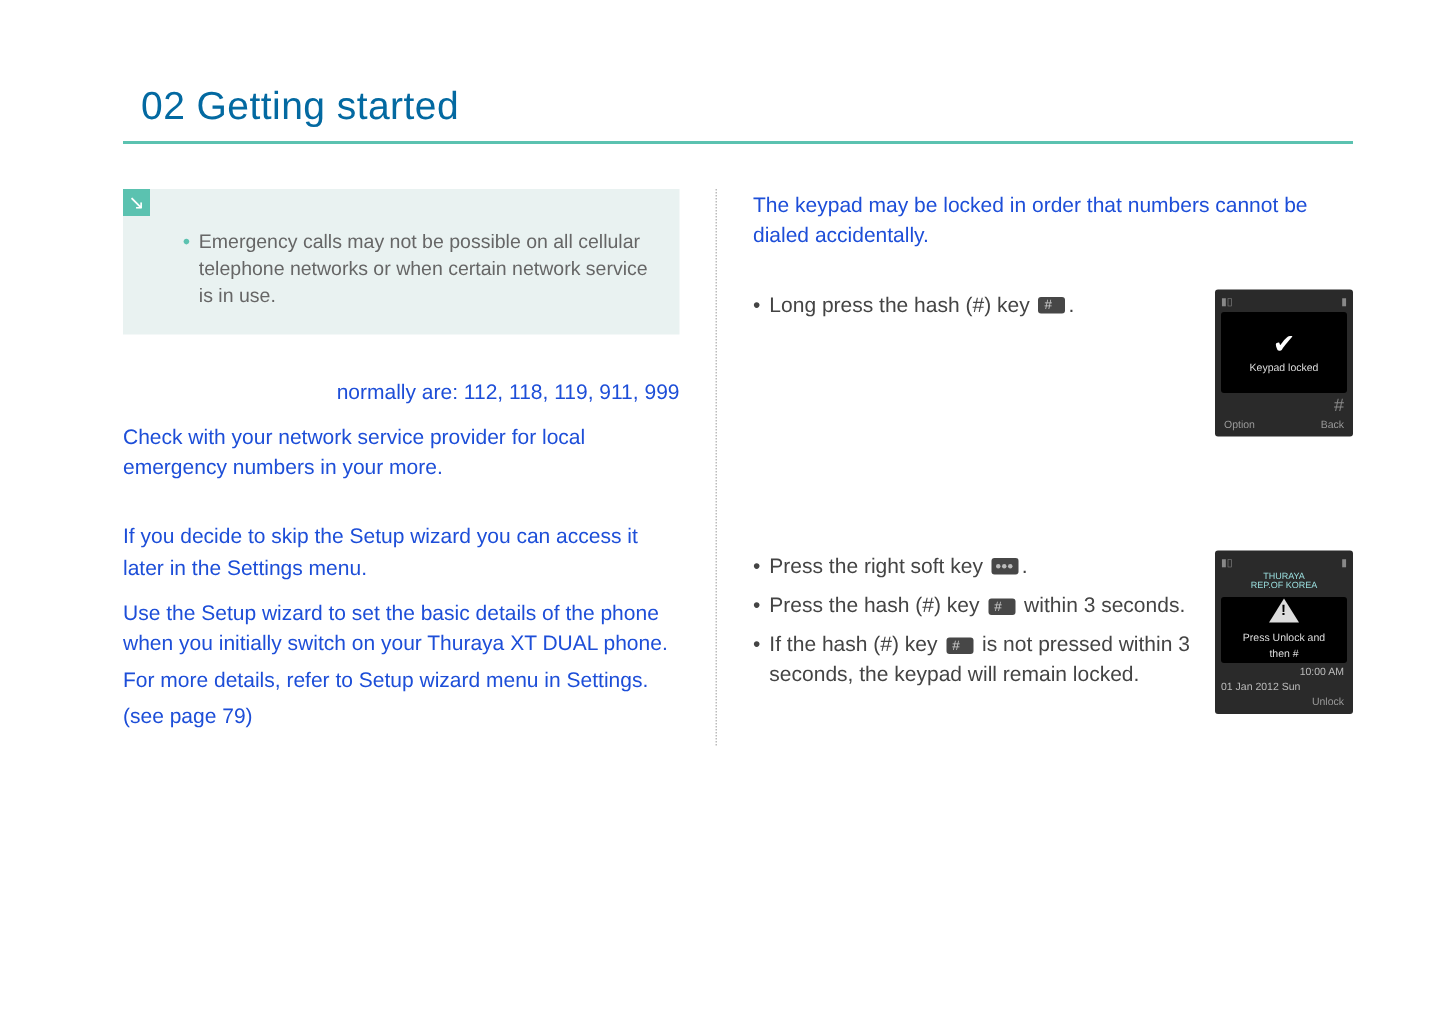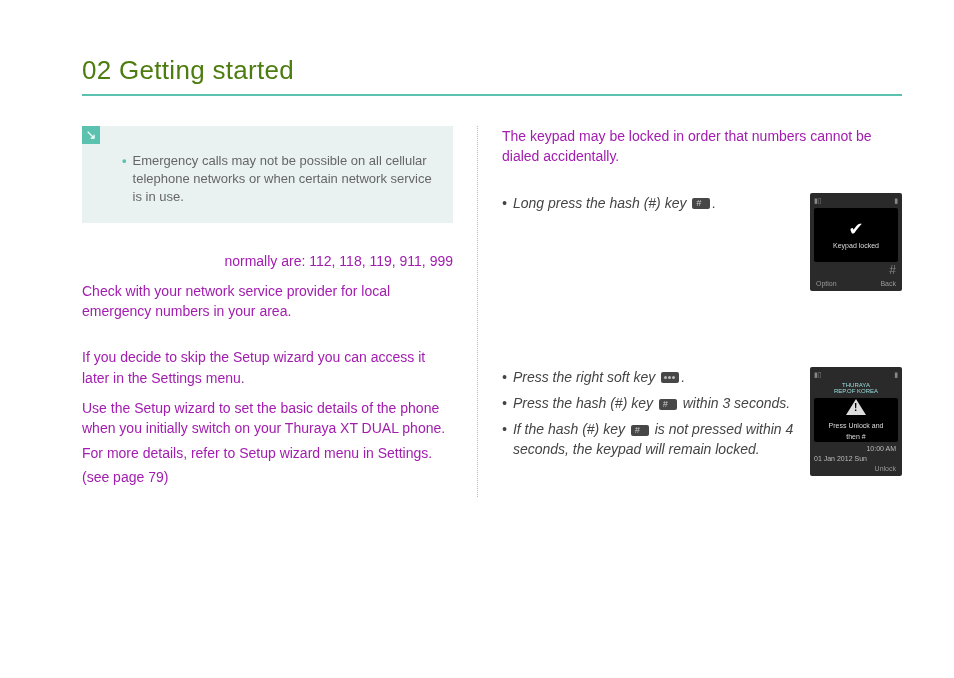--- a/index.html
+++ b/index.html
@@ -7,23 +7,24 @@
     width: 954px;
     height: 678px;
     background: #fff;
     font-family: Arial, Helvetica, sans-serif;
     color: #444;
     position: relative;
   }
   .page-title {
     font-size: 26px;
     font-weight: 300;
-    color: #4d7c0f;
+    color: #0369a1;
     padding: 55px 0 8px 82px;
     letter-spacing: 0.3px;
+    margin-left: 12px;
   }
   .title-rule {
     margin: 0 52px 0 82px;
     border: none;
     border-top: 2px solid #5bc2b0;
   }
   .columns {
     display: flex;
     padding: 30px 0 0 0;
   }
@@ -60,42 +61,42 @@
     justify-content: center;
   }
   .note-bullet::before {
     content: "•";
     color: #5bc2b0;
     font-weight: bold;
   }
   .body-text {
     font-size: 14px;
     line-height: 1.45;
-    color: #a21caf;
+    color: #1d4ed8;
     margin-bottom: 10px;
   }
   .section-gap { margin-top: 32px; }
   .bullet-line {
     display: flex;
     gap: 6px;
     font-size: 14px;
     line-height: 1.45;
     color: #444;
     margin-bottom: 6px;
   }
   .bullet-line::before {
     content: "•";
   }
   .right-block {
     display: flex;
     gap: 14px;
     margin-top: 26px;
     align-items: flex-start;
   }
-  .right-text { flex: 1; font-style: italic; }
+  .right-text { flex: 1; }
   .phone-mock {
     width: 92px;
     background: #2a2a2a;
     border-radius: 2px;
     padding: 4px;
     font-size: 8px;
     color: #aaa;
     display: flex;
     flex-direction: column;
     gap: 3px;
@@ -207,21 +208,21 @@
 
   <div class="col">
     <div class="note-box">
       <div class="note-corner">↘</div>
       <div class="note-bullet">
         <span>Emergency calls may not be possible on all cellular telephone networks or when certain network service is in use.</span>
       </div>
     </div>
 
     <div class="body-text" style="padding-left:140px;text-align:right;">normally are: 112, 118, 119, 911, 999</div>
-    <div class="body-text">Check with your network service provider for local emergency numbers in your area.</div>
+    <div class="body-text">Check with your network service provider for local emergency numbers in your more.</div>
 
     <div class="section-gap"></div>
 
     <div class="body-text" style="margin-top:-6px">If you decide to skip the Setup wizard you can access it later in the Settings menu.</div>
     <div class="body-text">Use the Setup wizard to set the basic details of the phone when you initially switch on your Thuraya XT DUAL phone.</div>
     <div class="body-text" style="margin-top:-6px">For more details, refer to Setup wizard menu in Settings.</div>
     <div class="body-text" style="margin-top:-6px">(see page 79)</div>
   </div>
 
   <div class="col col-right">
@@ -259,21 +260,21 @@
             <span>Press the right soft key </span><span class="kbd-icon"></span>.
           </span>
         </div>
         <div class="bullet-line">
           <span>
             <span>Press the hash (#) key </span><span class="kbd-icon kbd-hash"></span><span> within 3 seconds.</span>
           </span>
         </div>
         <div class="bullet-line">
           <span>
-            <span>If the hash (#) key </span><span class="kbd-icon kbd-hash"></span><span> is not pressed within 4 seconds, the keypad will remain locked.</span>
+            <span>If the hash (#) key </span><span class="kbd-icon kbd-hash"></span><span> is not pressed within 3 seconds, the keypad will remain locked.</span>
           </span>
         </div>
       </div>
       <div class="phone-mock">
         <div class="phone-status">
           <span>▮▯</span>
           <span>▮</span>
         </div>
         <div class="phone-carrier">
           <div>THURAYA</div>

